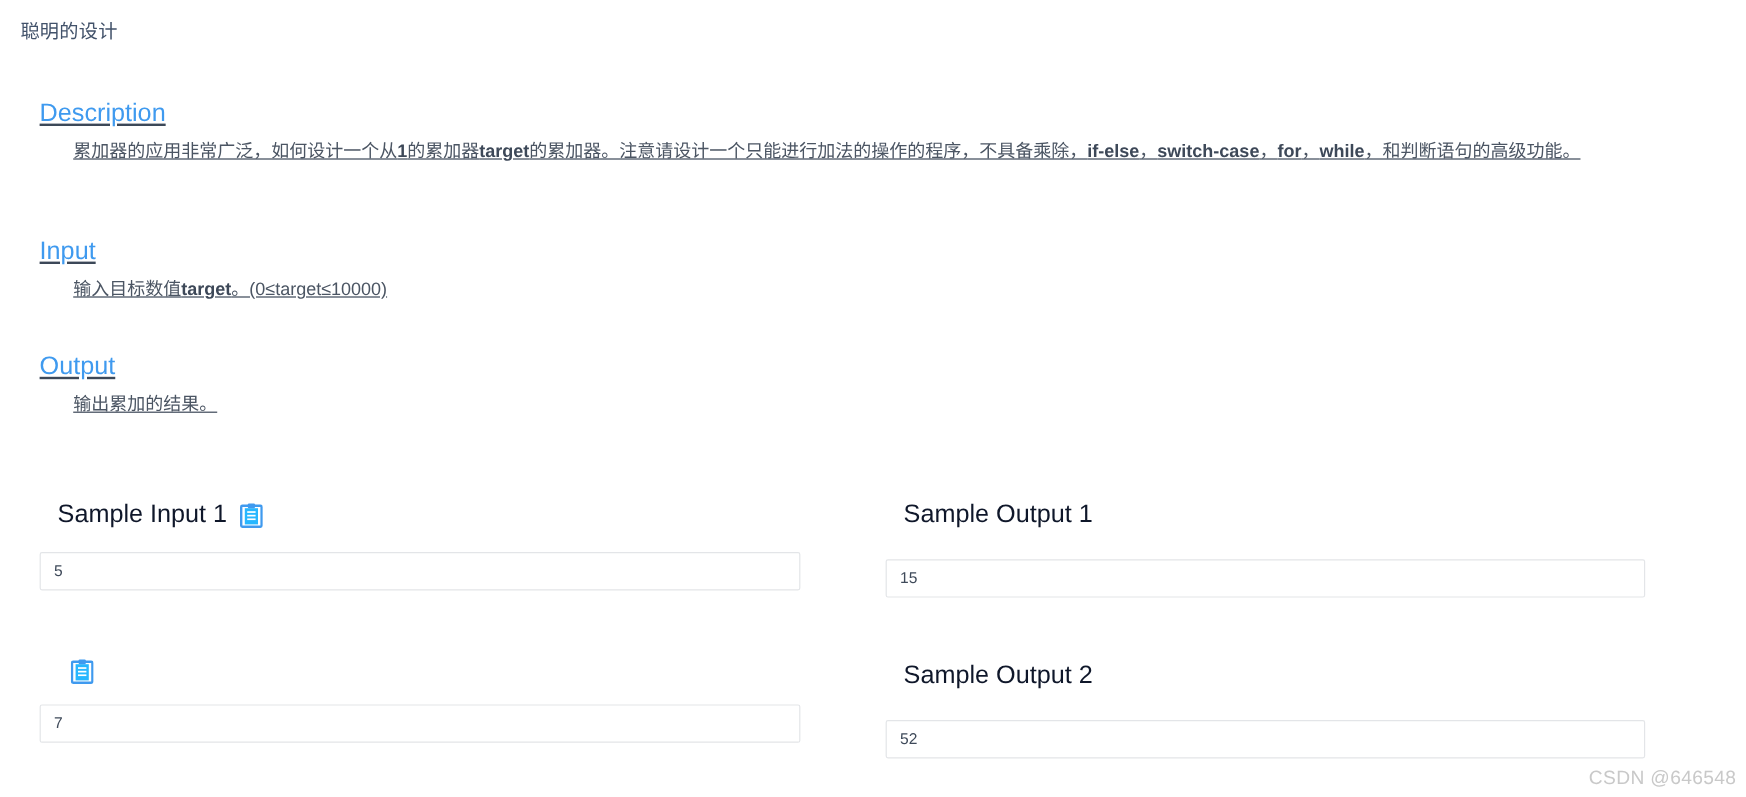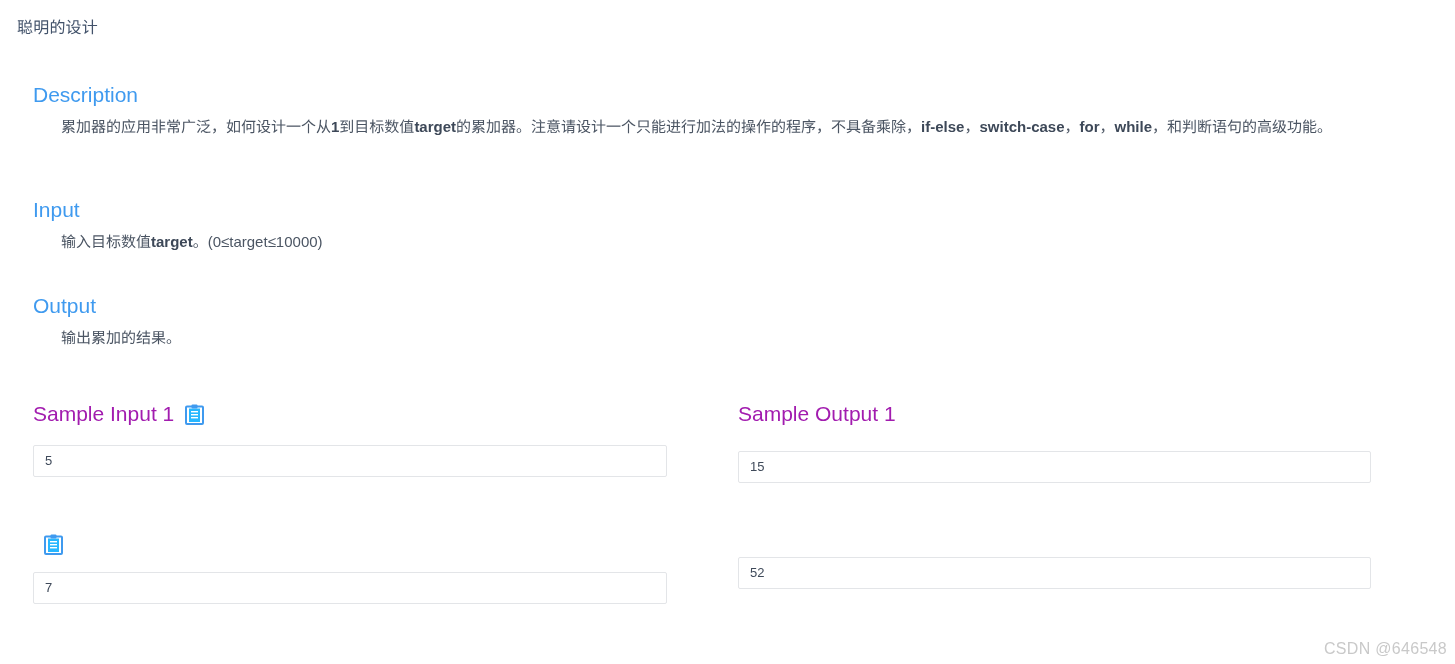--- a/index.html
+++ b/index.html
@@ -36,20 +36,21 @@
     color: #42526a;
     letter-spacing: 0.2px;
     margin: 0;
     white-space: nowrap;
   }
 
   
   .section {
     position: absolute;
     left: 33px;
+    text-decoration: underline;
   }
   .section-heading {
     font-size: 21px;
     font-weight: 400;
     line-height: 26px;
     color: #3f9aef;
     margin: 0 0 6px 0;
     white-space: nowrap;
   }
   .section-body {
@@ -76,22 +77,22 @@
   .sample-block.col-right { left: 738px; width: 633px; }
   .sample-block.row-1 { top: 400px; }
   .sample-block.row-2 { top: 534px; }
 
   .sample-heading {
     display: flex;
     align-items: center;
     font-size: 21px;
     font-weight: 400;
     line-height: 28px;
-    color: #a21caf;
-    margin: 0;
+    color: #0f172a;
+    margin: 15px;
     white-space: nowrap;
   }
   .sample-heading .label { display: inline-block; }
 
   .copy-icon {
     display: inline-flex;
     align-items: center;
     justify-content: center;
     margin-left: 11px;
     width: 19px;
@@ -134,21 +135,21 @@
 </style>
 </head>
 <body>
 
 <div class="page">
 
   <h1 class="problem-title">聪明的设计</h1>
 
   <div class="section" id="section-description">
     <h2 class="section-heading">Description</h2>
-    <div class="section-body"><span>累加器的应用非常广泛，如何设计一个从</span><b>1</b><span>到目标数值</span><b>target</b><span>的累加器。注意请设计一个只能进行加法的操作的程序，不具备乘除，</span><b>if-else</b><span>，</span><b>switch-case</b><span>，</span><b>for</b><span>，</span><b>while</b><span>，和判断语句的高级功能。</span></div>
+    <div class="section-body"><span>累加器的应用非常广泛，如何设计一个从</span><b>1</b><span>的累加器</span><b>target</b><span>的累加器。注意请设计一个只能进行加法的操作的程序，不具备乘除，</span><b>if-else</b><span>，</span><b>switch-case</b><span>，</span><b>for</b><span>，</span><b>while</b><span>，和判断语句的高级功能。</span></div>
   </div>
 
   <div class="section" id="section-input">
     <h2 class="section-heading">Input</h2>
     <div class="section-body"><span>输入目标数值</span><b>target</b><span>。(0≤target≤10000)</span></div>
   </div>
 
   <div class="section" id="section-output">
     <h2 class="section-heading">Output</h2>
     <div class="section-body"><span>输出累加的结果。</span></div>
@@ -188,18 +189,21 @@
           <rect x="6" y="7" width="7" height="1.4" fill="#ffffff"></rect>
           <rect x="6" y="10" width="7" height="1.4" fill="#ffffff"></rect>
           <rect x="6" y="13" width="7" height="1.4" fill="#ffffff"></rect>
         </svg>
       </span>
     </div>
     <div class="sample-box">7</div>
   </div>
 
   <div class="sample-block col-right row-2">
+    <div class="sample-heading">
+      <span class="label">Sample Output 2</span>
+    </div>
     <div class="sample-box">52</div>
   </div>
 
   <div class="watermark">CSDN @646548</div>
 
 </div>
 
 </body></html>

